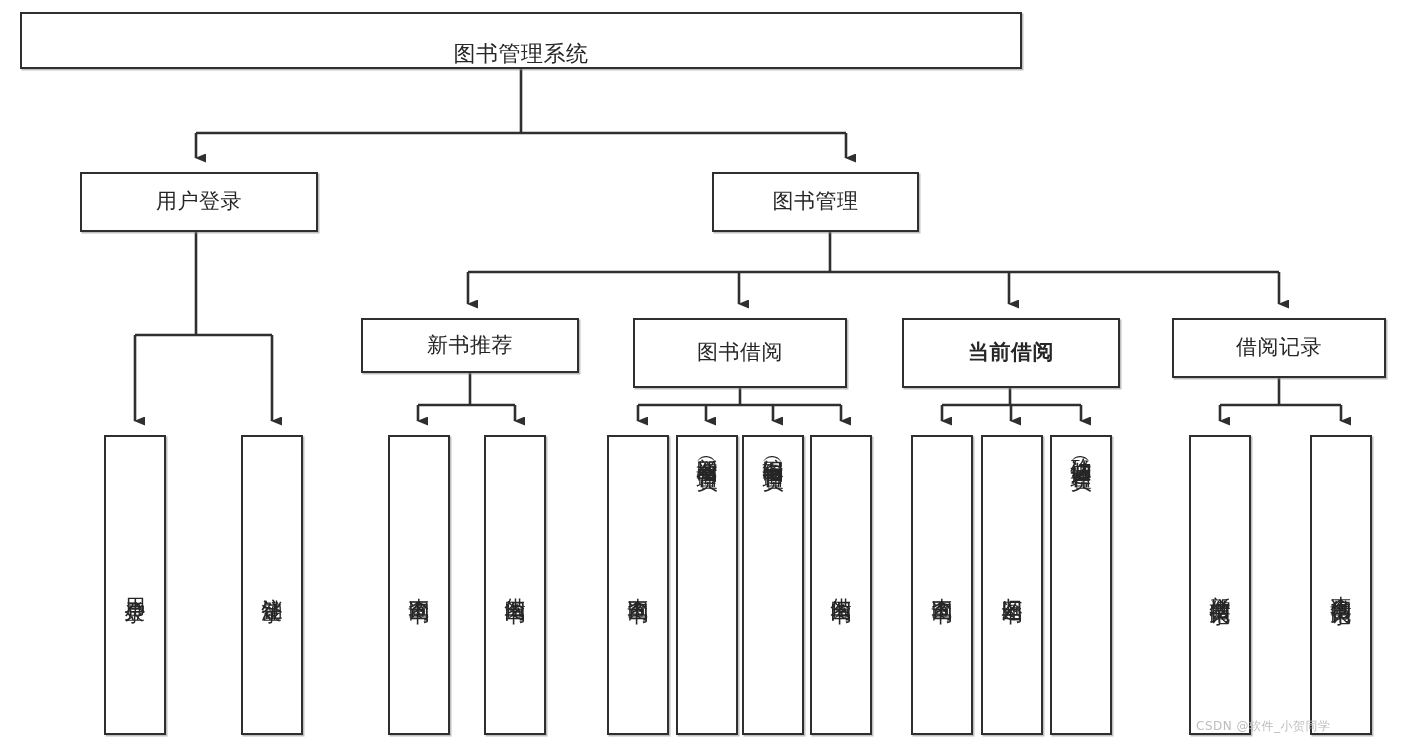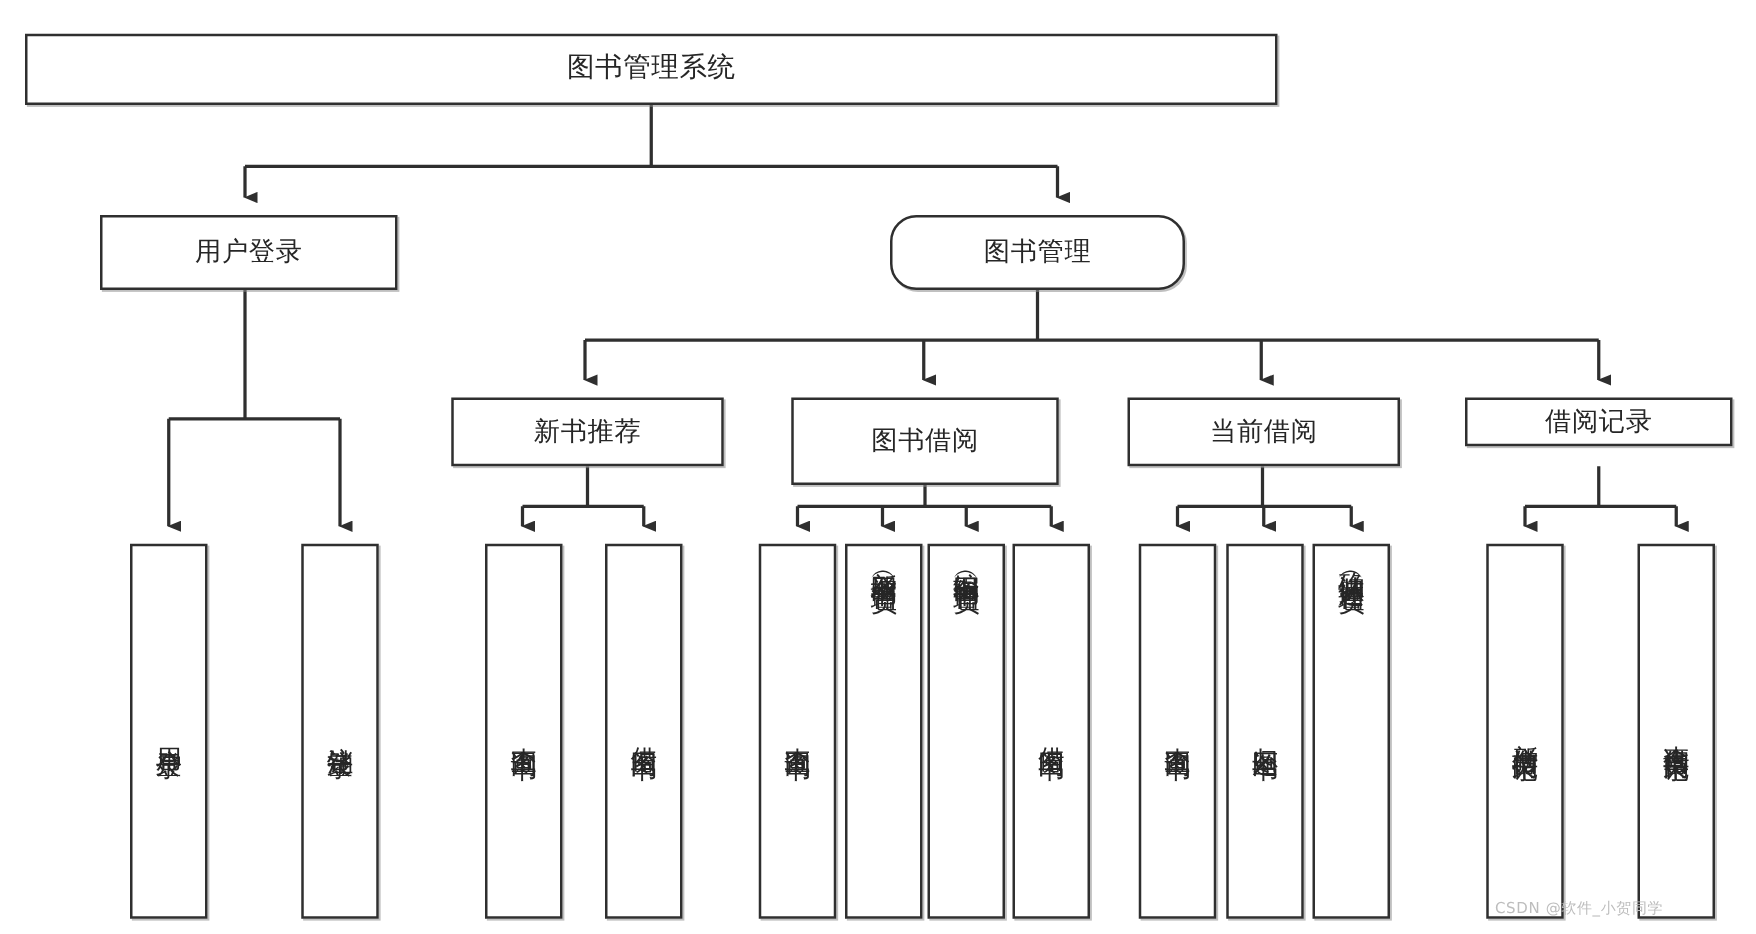--- a/index.html
+++ b/index.html
@@ -135,45 +135,45 @@
       <path d="M 1011,405 L 1011,421" marker-end="url(#arrowhead)"></path>
       <path d="M 1081,405 L 1081,421" marker-end="url(#arrowhead)"></path>
 
       <path d="M 1279,373 L 1279,405"></path>
       <path d="M 1220,405 L 1341,405"></path>
       <path d="M 1220,405 L 1220,421" marker-end="url(#arrowhead)"></path>
       <path d="M 1341,405 L 1341,421" marker-end="url(#arrowhead)"></path>
     </g>
   </svg>
 
-  <div class="node-box level-1" style="left:20px; top:27px; width:1002px; height:57px;">
+  <div class="node-box level-1" style="left:20px; top:12px; width:1002px; height:57px;align-items:flex-end;">
     <span class="node-label-h">图书管理系统</span>
   </div>
 
   <div class="node-box level-2" style="left:80px; top:172px; width:238px; height:60px;">
     <span class="node-label-h">用户登录</span>
   </div>
 
-  <div class="node-box level-2" style="left:712px; top:172px; width:236px; height:60px;border-radius:21px;">
+  <div class="node-box level-2" style="left:712px; top:172px; width:207px; height:60px;">
     <span class="node-label-h">图书管理</span>
   </div>
 
   <div class="node-box level-3" style="left:361px; top:318px; width:218px; height:55px;">
     <span class="node-label-h">新书推荐</span>
   </div>
 
   <div class="node-box level-3" style="left:633px; top:318px; width:214px; height:70px;">
     <span class="node-label-h">图书借阅</span>
   </div>
 
-  <div class="node-box level-3" style="left:902px; top:318px; width:218px; height:55px;">
+  <div class="node-box level-3" style="left:902px; top:318px; width:218px; height:70px;font-weight:bold;">
     <span class="node-label-h">当前借阅</span>
   </div>
 
-  <div class="node-box level-3" style="left:1172px; top:318px; width:214px; height:39px;">
+  <div class="node-box level-3" style="left:1172px; top:318px; width:214px; height:60px;">
     <span class="node-label-h">借阅记录</span>
   </div>
 
   <div class="node-box leaf" style="left:104px; top:435px; width:62px; height:300px;">
     <div class="leaf-inner">
       <span class="node-label-v">用户登录</span>
     </div>
   </div>
 
   <div class="node-box leaf" style="left:241px; top:435px; width:62px; height:300px;">

